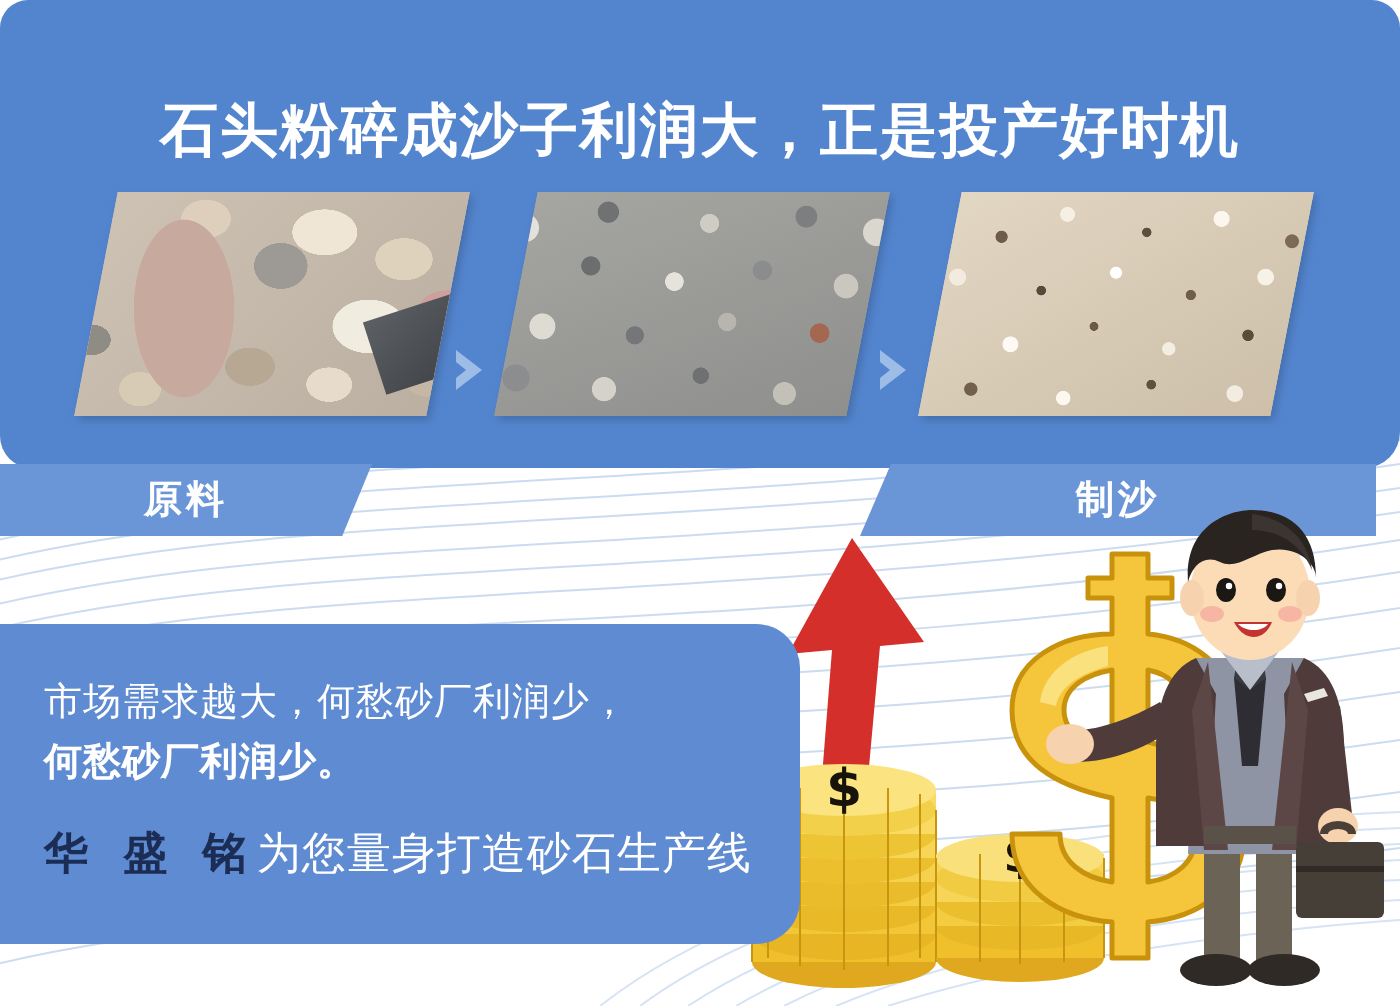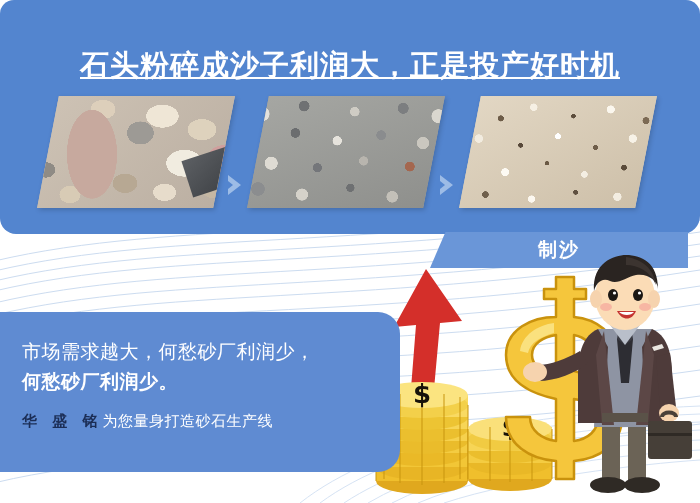--- a/index.html
+++ b/index.html
@@ -14,21 +14,21 @@
            overflow:hidden;pointer-events:none;}
   .wave-bg svg{position:absolute;left:0;top:0;}
 
   
   .header-card{position:absolute;left:0;top:0;width:700px;height:234px;
                background:#5385cf;border-radius:14px 14px 16px 16px;}
   .header-card.rounded-br{border-bottom-right-radius:18px;}
 
   .headline{position:absolute;left:0;top:26px;width:700px;text-align:center;
             color:#ffffff;font-size:29px;font-weight:bold;letter-spacing:1px;
-            line-height:40px;white-space:nowrap;text-decoration:underline;}
+            line-height:40px;white-space:nowrap;}
 
   
   .panel{position:absolute;top:96px;width:176px;height:112px;
          transform:skewX(-11deg);overflow:hidden;
          box-shadow:2px 2px 5px rgba(0,0,0,.18);}
   .panel-inner{width:220px;height:112px;margin-left:-22px;
                transform:skewX(11deg);}
   #panel1{left:48px;}
   #panel2{left:258px;}
   #panel3{left:470px;}
@@ -123,21 +123,21 @@
         clip-path:polygon(6% 0,100% 0,100% 100%,0 100%);}
 
   
   .msg-panel{position:absolute;left:-18px;top:312px;width:418px;height:160px;
              background:#5f8bd2;border-radius:0 22px 22px 0;}
   .msg-line{position:absolute;left:40px;color:#ffffff;font-size:19px;
             line-height:30px;letter-spacing:.5px;white-space:nowrap;}
   #msg1{top:24px;}
   #msg2{top:54px;font-weight:bold;}
   .slogan{position:absolute;left:40px;top:100px;white-space:nowrap;
-          font-size:15px;letter-spacing:.5px;}
+          font-size:22px;letter-spacing:.5px;}
   .brand{color:#1b2d55;font-weight:bold;letter-spacing:5px;}
   .slogan-rest{color:#ffffff;}
 
   
   .illus{position:absolute;left:370px;top:255px;width:330px;height:248px;}
 </style>
 </head>
 <body>
 
 <div id="poster">
@@ -193,20 +193,23 @@
     <svg width="26" height="26" viewBox="0 0 26 26">
       <path d="M4,3 L17,13 L4,23 L4,17 L9,13 L4,9 Z" fill="#9dbce6"></path>
     </svg>
   </div>
   <div class="chev" id="chev2">
     <svg width="26" height="26" viewBox="0 0 26 26">
       <path d="M4,3 L17,13 L4,23 L4,17 L9,13 L4,9 Z" fill="#9dbce6"></path>
     </svg>
   </div>
 
+  <div class="stage-bar" id="bar1">
+    <span>原料</span>
+  </div>
   <div class="stage-bar" id="bar3">
     <span>制沙</span>
   </div>
 
   <div class="illus">
     <svg width="330" height="248" viewBox="0 0 330 248">
 
       <g>
         <path d="M8,148 L40,146 L46,70 L24,72 L56,14 L92,66 L70,68 L62,156 C62,162 58,166 52,166 L10,170 Z" fill="#d42f2a"></path>
       </g>

